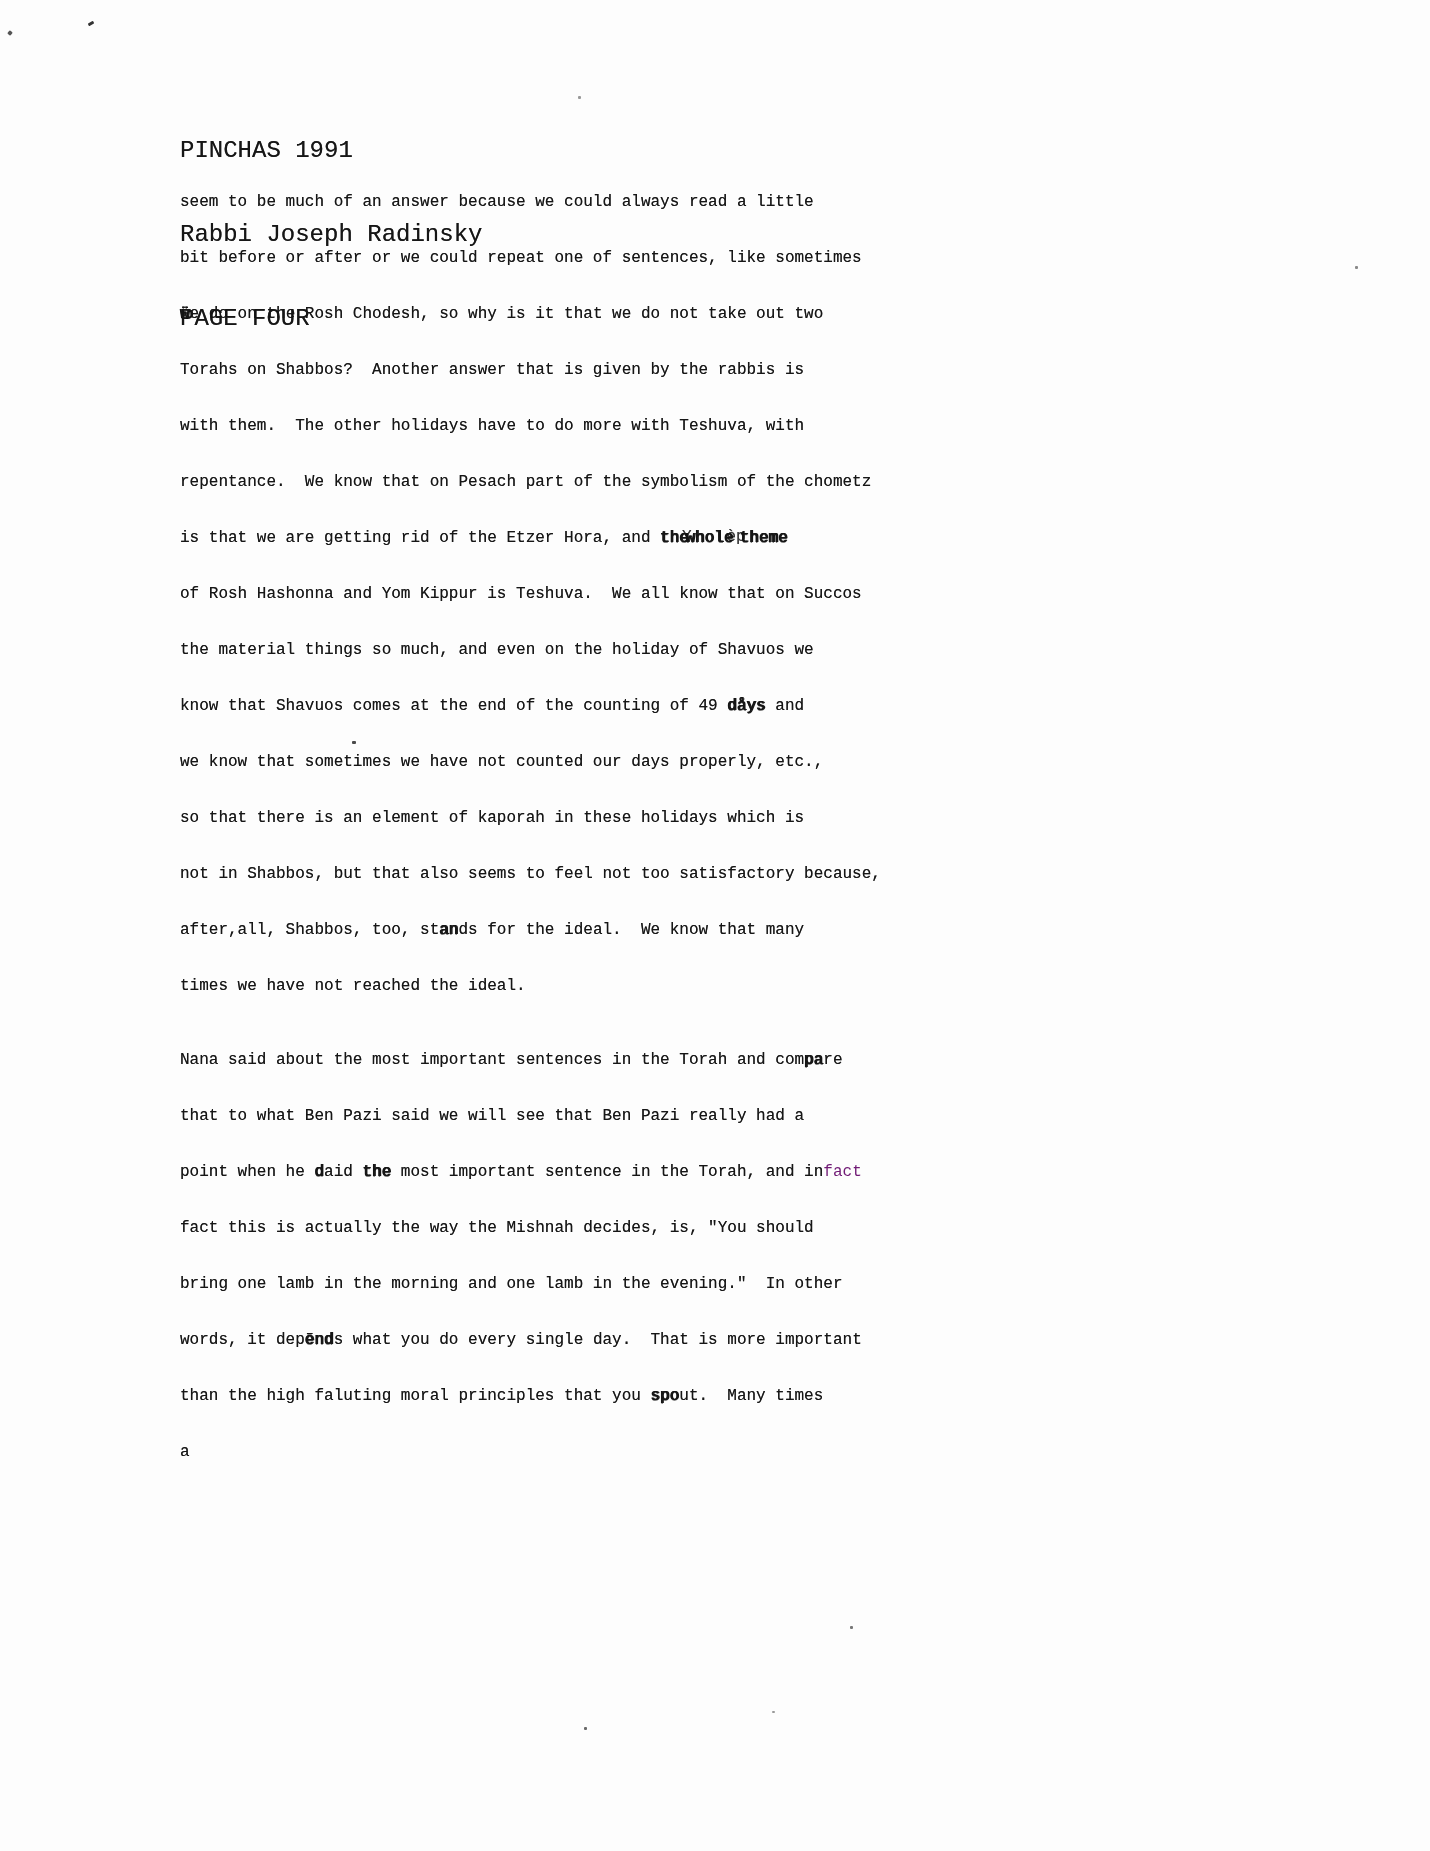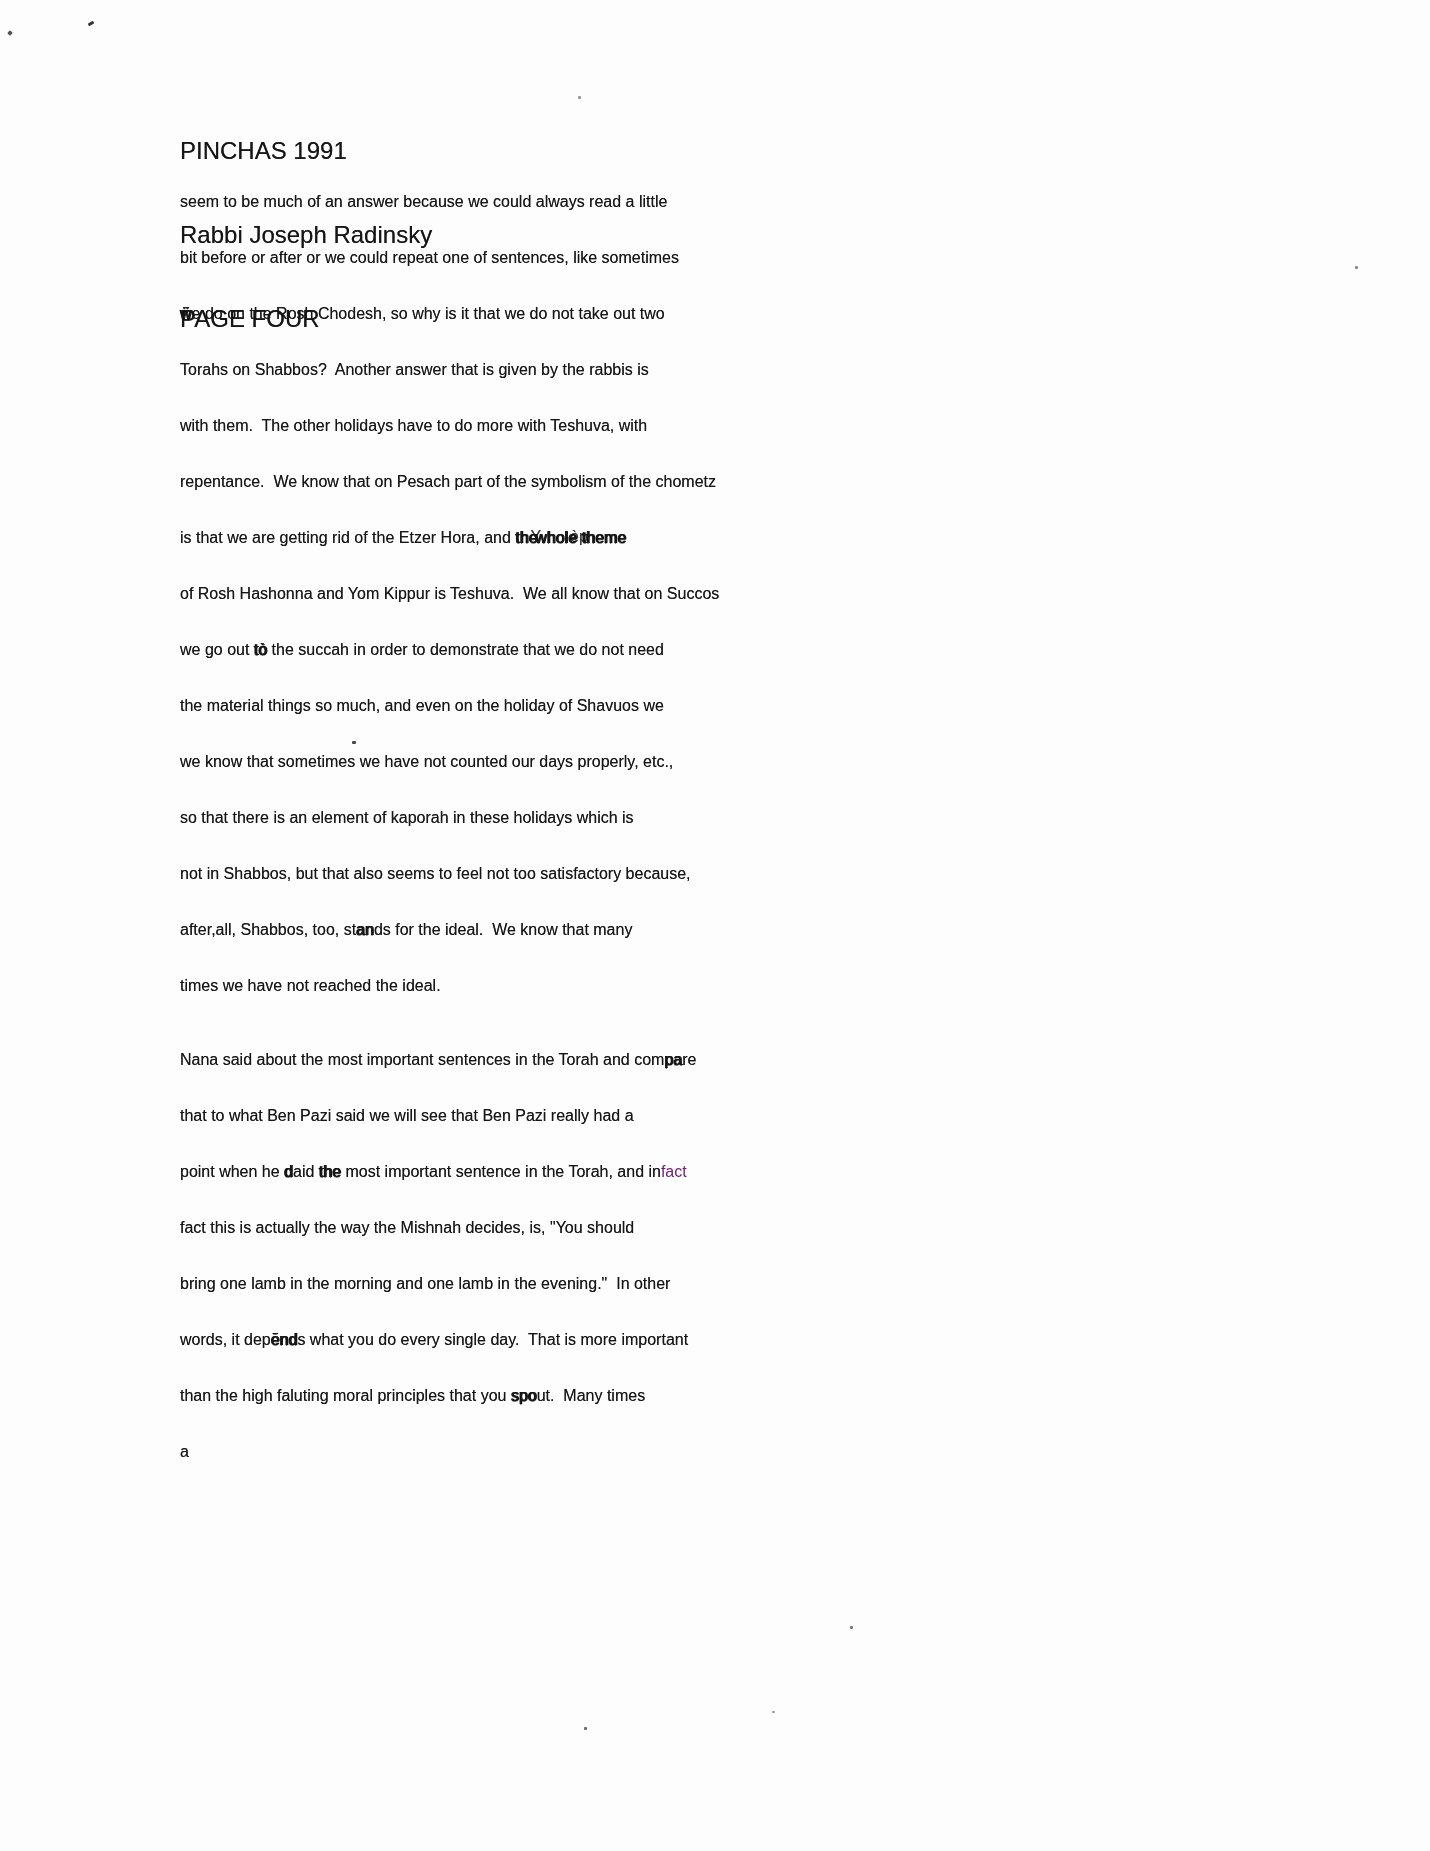--- a/index.html
+++ b/index.html
@@ -6,21 +6,21 @@
     margin: 0;
     padding: 0;
     background: #fdfdfd;
   }
   .page {
     position: relative;
     width: 1430px;
     height: 1851px;
     background: #fdfdfd;
     overflow: hidden;
-    font-family: Liberation Sans, sans-serif;
+    font-family: Liberation Mono, monospace;
     color: #161616;
   }
   .typed {
     text-shadow: 0 0 0.5px rgba(10,10,10,0.65);
     letter-spacing: 0;
   }
   .doc-header {
     position: absolute;
     left: 180px;
     top: 81px;
@@ -89,22 +89,22 @@
 
   <div class="para">
         <div class="line"><span class="seg">seem to be much of an answer because we could always read a little</span></div>
         <div class="line"><span class="seg">bit before or after or we could repeat one of sentences, like sometimes</span></div>
         <div class="line"><span class="seg ot">ẅ</span><span class="seg">e do on the Rosh Chodesh, so why is it that we do not take out two</span></div>
         <div class="line"><span class="seg">Torahs on Shabbos?  Another answer that is given by the rabbis is</span></div>
         <div class="line"><span class="seg">with them.  The other holidays have to do more with Teshuva, with</span></div>
         <div class="line"><span class="seg">repentance.  We know that on Pesach part of the symbolism of the chometz</span></div>
         <div class="line"><span class="seg">is that we are getting rid of the Etzer Hora, and </span><span class="seg ot">the</span><span class="seg sq">Y</span><span class="seg ot">whole</span><span class="seg sq">èp</span><span class="seg ot">theme</span></div>
         <div class="line"><span class="seg">of Rosh Hashonna and Yom Kippur is Teshuva.  We all know that on Succos</span></div>
-        <div class="line"><span class="seg">we go out </span><span class="seg ot">tò</span><span class="seg"> the succah in order to demonstrate that we do not need</span></div>
         <div class="line"><span class="seg">the material things so much, and even on the holiday of Shavuos we</span></div>
+        <div class="line"><span class="seg">know that Shavuos comes at the end of the counting of 49 </span><span class="seg ot">dåys</span><span class="seg"> and</span></div>
         <div class="line"><span class="seg">we know that sometimes we have not counted our days properly, etc.,</span></div>
         <div class="line"><span class="seg">so that there is an element of kaporah in these holidays which is</span></div>
         <div class="line"><span class="seg">not in Shabbos, but that also seems to feel not too satisfactory because,</span></div>
         <div class="line"><span class="seg">after,all, Shabbos, too, st</span><span class="seg ot">an</span><span class="seg">ds for the ideal.  We know that many</span></div>
         <div class="line"><span class="seg">times we have not reached the ideal.</span></div>
       </div>
       <div class="para">
         <div class="line"><span class="seg">Nana said about the most important sentences in the Torah and com</span><span class="seg ot">pa</span><span class="seg">re</span></div>
         <div class="line"><span class="seg">that to what Ben Pazi said we will see that Ben Pazi really had a</span></div>
         <div class="line"><span class="seg">point when he </span><span class="seg ot">d</span><span class="seg">aid </span><span class="seg ot">the</span><span class="seg"> most important sentence in the Torah, and in</span><span class="seg ft">fact</span></div>

